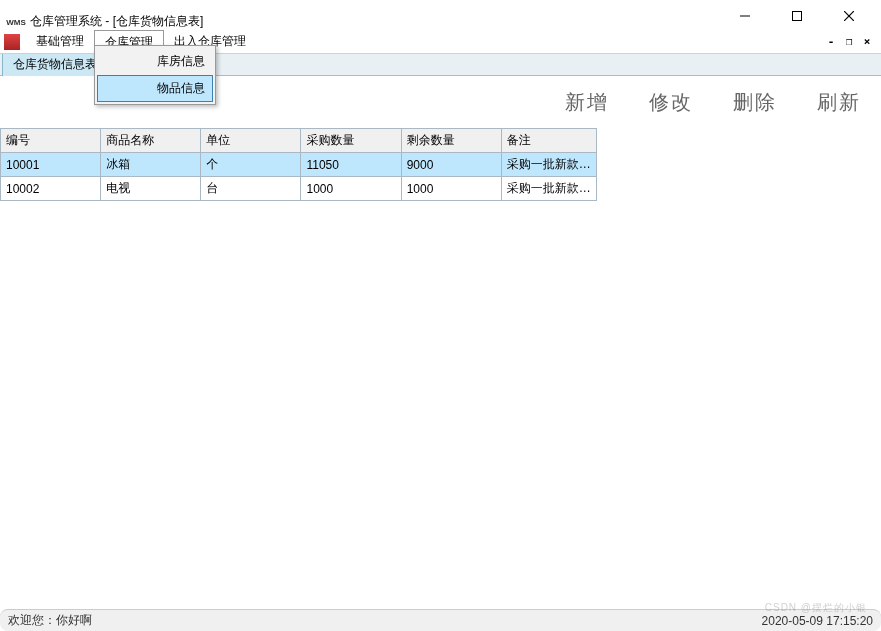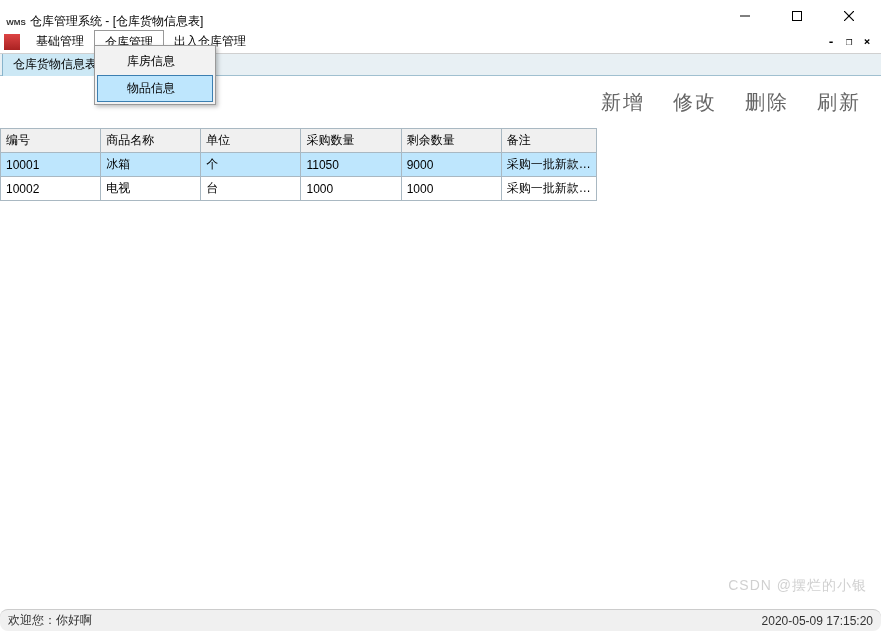--- a/index.html
+++ b/index.html
@@ -83,21 +83,21 @@
     .dropdown-menu {
       position: absolute;
       left: 94px;
       top: 45px;
       background: #f2f2f2;
       border: 1px solid #999;
       box-shadow: 2px 2px 4px rgba(0,0,0,0.25);
       width: 122px;
       z-index: 100;
     }
-    .dropdown-menu-inner { padding: 2px; }
+    .dropdown-menu-inner { padding: 2px; text-align: right; }
     .dropdown-item {
       padding: 5px 8px 5px 30px;
       cursor: pointer;
       font-size: 12px;
     }
     .dropdown-item.hover {
       background: #bee6fd;
       border: 1px solid #3c7fb1;
       padding: 4px 7px 4px 29px;
     }
@@ -118,21 +118,21 @@
       cursor: pointer;
       border-bottom: none;
       margin-bottom: -1px;
     }
 
     .actionbar {
       height: 52px;
       display: flex;
       justify-content: flex-end;
       align-items: center;
-      gap: 28px;
+      gap: 40px;
       padding: 0 20px;
       background: #fff;
     }
     .action-btn {
       font-size: 20px;
       color: #666;
       cursor: pointer;
       letter-spacing: 2px;
     }
 
@@ -175,23 +175,23 @@
       align-items: center;
       padding: 0 8px;
       font-size: 12px;
       color: #333;
       border-radius: 8px;
     }
     .statusbar .right { margin-left: auto; }
 
     .watermark {
       position: absolute;
-      bottom: 36px;
+      bottom: 16px;
       right: 14px;
-      font-size: 14px;
+      font-size: 10px;
       color: rgba(120,120,120,0.35);
       letter-spacing: 1px;
       pointer-events: none;
     }
   </style>
 </head>
 <body>
 
 <div class="titlebar">
   <span class="titlebar-icon">WMS</span>

